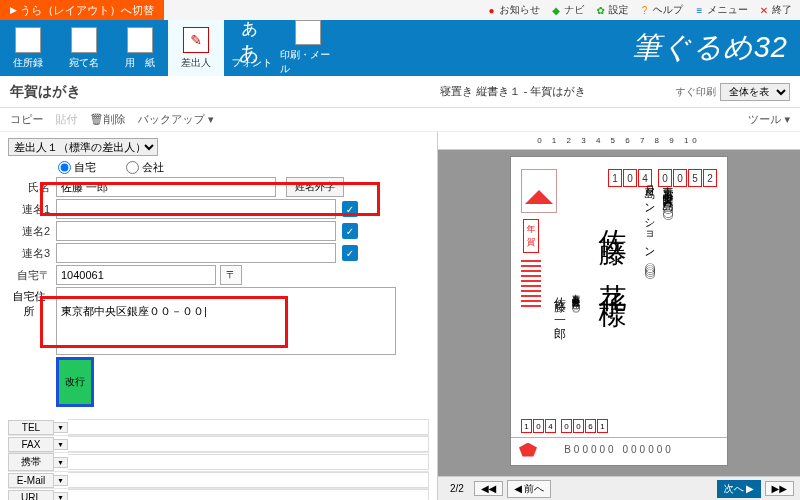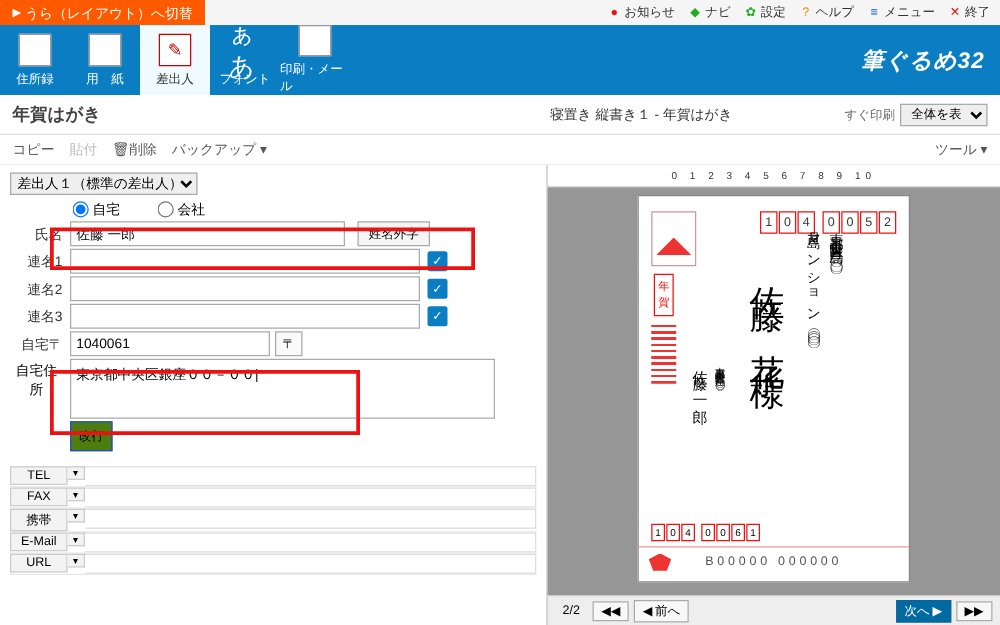--- a/index.html
+++ b/index.html
@@ -10,21 +10,21 @@
 .tab.orange{background:#ff5a00;color:#fff}
 .tab.orange::before{content:"▶";font-size:9px;margin-right:3px}
 .sysmenu{margin-left:auto;display:flex;gap:10px;align-items:center;padding-right:8px;font-size:10px}
 .sysitem{display:flex;align-items:center;gap:2px;color:#333;cursor:pointer}
 .sysitem .i{width:12px;height:12px;display:inline-flex;align-items:center;justify-content:center;font-size:10px}
 .ribbon{height:56px;background:#0b7ec3;display:flex;align-items:center;position:relative}
 .rbtn{width:56px;height:56px;display:flex;flex-direction:column;align-items:center;justify-content:center;color:#fff;font-size:10px;cursor:pointer;gap:3px}
 .rbtn.active{background:#f0fbff;color:#333}
 .ricon{width:26px;height:26px;background:#fff;border:1px solid #999;display:flex;align-items:center;justify-content:center;font-size:14px}
 .rbtn.active .ricon{border-color:#c00}
-.brand{position:absolute;right:12px;color:#fff;font-size:18px;font-weight:bold;font-style:italic;letter-spacing:1px}
+.brand{position:absolute;right:12px;color:#fff;font-size:29px;font-weight:normal;font-style:italic;letter-spacing:1px}
 .subhdr{height:32px;display:flex;align-items:center;padding:0 10px;border-bottom:1px solid #ddd}
 .subhdr h2{font-size:14px;color:#444;flex:0 0 430px}
 .previewtitle{font-size:11px;color:#333;flex:1}
 .printlbl{font-size:10px;color:#666;margin-right:4px}
 .selbox{border:1px solid #aaa;font-size:10px;padding:1px 4px;width:70px;height:18px}
 .toolbar{height:24px;display:flex;align-items:center;padding:0 10px;font-size:11px;color:#555;gap:12px;border-bottom:1px solid #eee}
 .toolbar .disabled{color:#bbb}
 .toolbar .r{margin-left:auto}
 .split{display:flex;height:368px}
 .left{width:438px;border-right:1px solid #ccc;padding:6px 8px;position:relative;overflow:hidden}
@@ -40,24 +40,24 @@
 .gaijibtn{border:1px solid #aaa;background:#f5f5f5;padding:2px 8px;font-size:10px;margin-left:10px;cursor:pointer}
 .ckbx{width:16px;height:16px;background:#0b7ec3;border-radius:2px;display:inline-flex;align-items:center;justify-content:center;color:#fff;font-size:10px;margin-left:6px}
 .renmei{width:280px}
 .redbox1{position:absolute;border:3px solid #e11;left:40px;top:50px;width:340px;height:34px;pointer-events:none}
 .redbox2{position:absolute;border:3px solid #e11;left:40px;top:164px;width:248px;height:52px;pointer-events:none}
 .postalrow .lbl{width:48px}
 .postalrow input{width:160px}
 .postbtn{border:1px solid #aaa;background:#fafafa;width:22px;height:20px;font-size:10px;margin-left:4px;cursor:pointer}
 .addrarea{display:flex;align-items:flex-start}
 .addrarea .lbl{width:48px;text-align:center;padding-right:6px;padding-top:2px}
-.addrbox{border:1px solid #aaa;width:340px;height:48px;padding:4px 4px;font-size:11px;resize:none}
-.kaigyobtn{border:1px solid #1d4ed8;background:#4d7c0f;font-size:10px;padding:4px 6px;margin-left:48px;margin-top:2px;cursor:pointer}
+.addrbox{border:1px solid #aaa;width:340px;height:68px;padding:16px 4px;font-size:11px;resize:none}
+.kaigyobtn{border:3px solid #1d4ed8;background:#22c55e;font-size:10px;padding:15px 6px;margin-left:48px;margin-top:2px;cursor:pointer}
 .contacts{margin-top:12px}
-.contacts .crow{display:flex;align-items:flex-start;border-bottom:1px solid #e5e5e5}
+.contacts .crow{display:flex;align-items:center;border-bottom:1px solid #e5e5e5}
 .contacts .clbl{width:46px;border:1px solid #ccc;background:#f3f3f3;text-align:center;font-size:10px;padding:1px 0}
 .contacts .ddl{width:14px;border:1px solid #ccc;border-left:none;background:#f3f3f3;text-align:center;font-size:8px;cursor:pointer}
 .contacts input{flex:1;border:1px solid #ddd;border-left:none;height:16px;font-size:10px;padding:0 3px}
 .ruler{height:18px;background:#fff;display:flex;align-items:center;justify-content:center;font-size:8px;color:#333;letter-spacing:4px;border-bottom:1px solid #ccc}
 .canvas{flex:1;background:#969696;display:flex;align-items:flex-start;justify-content:center;padding:6px;overflow:hidden}
 .postcard{width:218px;height:310px;background:#fff;position:relative;border:1px solid #888}
 .zipboxes{position:absolute;top:12px;right:10px;display:flex;gap:1px}
 .zipboxes .z{width:14px;height:18px;border:1.5px solid #e11;display:flex;align-items:center;justify-content:center;font-size:10px;color:#333}
 .zipboxes .z:nth-child(3){margin-right:5px}
 .stamp{position:absolute;top:12px;left:10px;width:36px;height:44px;border:1px solid #c99}
@@ -114,20 +114,24 @@
       </div>
   </div>
 </div>
 
 <div class="ribbon">
   <div class="rbtn">
       <div class="ricon">▥</div>
       <span>住所録</span>
     </div>
   <div class="rbtn">
+      <div class="ricon">▤</div>
+      <span>宛て名</span>
+    </div>
+  <div class="rbtn">
       <div class="ricon">▯</div>
       <span>用　紙</span>
     </div>
   <div class="rbtn active">
       <div class="ricon" style="color:#c00">✎</div>
       <span>差出人</span>
     </div>
   <div class="rbtn">
       <div class="ricon" style="background:none;border:none;color:#fff;font-size:20px">ぁあ</div>
       <span>フォント</span>

